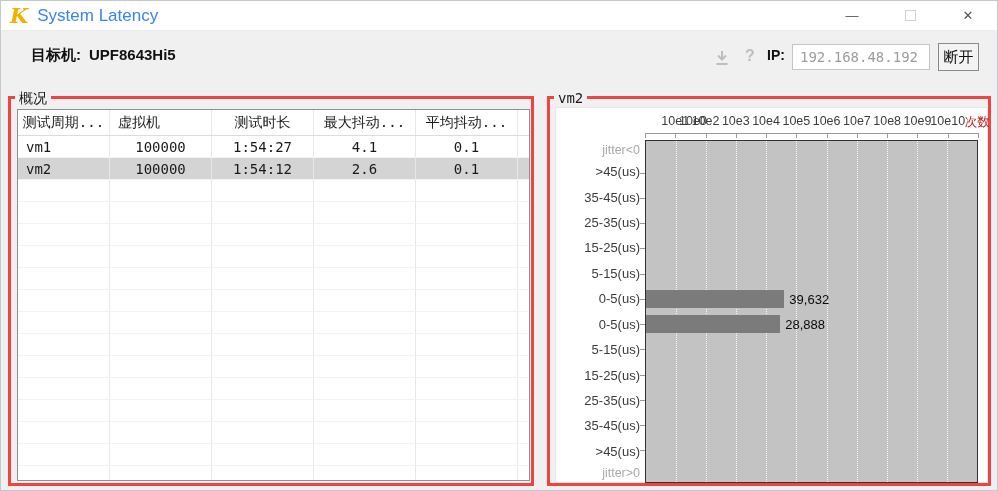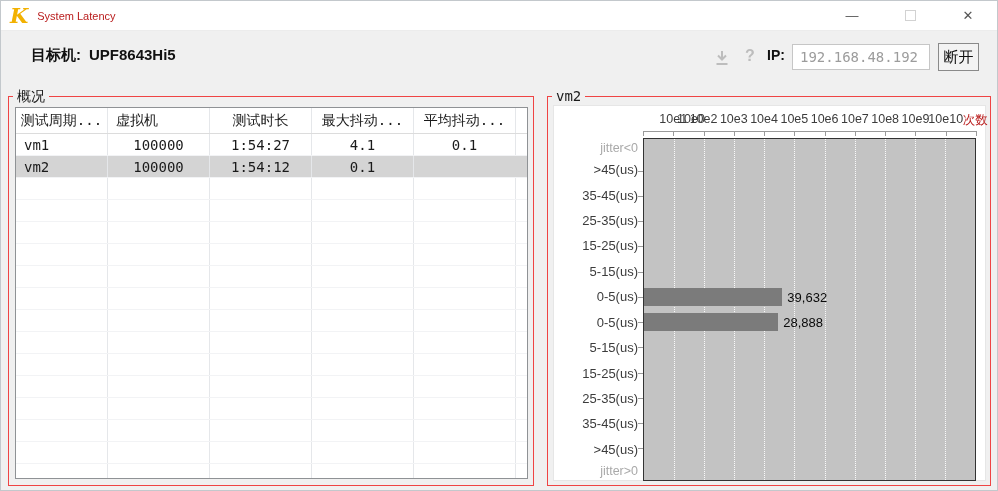--- a/index.html
+++ b/index.html
@@ -9,42 +9,42 @@
   html,body{margin:0; padding:0;}
   body{font-family:"Liberation Sans",sans-serif; background:#ffffff;}
   .window{position:relative; width:998px; height:491px; background:#f0f0f0;
           border:1px solid #c3c8cc; overflow:hidden;}
 
   
   .titlebar{position:absolute; left:0; top:0; width:100%; height:30px; background:#ffffff;
             border-bottom:1px solid #ececec; display:flex; align-items:center;}
   .logo{font-family:"DejaVu Serif",serif; font-style:italic; font-weight:900;
         font-size:21px; line-height:21px; color:var(--logo); margin-left:9px;}
-  .apptitle{font-size:11px; color:#b91c1c; margin-left:9px;}
+  .apptitle{font-size:17px; color:#3b82f6; margin-left:9px;}
   .wincontrols{margin-left:auto; display:flex; height:100%;}
   .winbtn{width:58px; height:100%; display:flex; align-items:center; justify-content:center;
           color:#555; font-size:13px;}
   .maxbox{width:11px; height:11px; border:1px solid #d2d2d2; display:inline-block;}
 
   
   .toolbar{position:absolute; left:0; top:31px; width:100%; height:49px;}
   .target{position:absolute; left:30px; top:14px; font-size:15px; font-weight:bold; color:#111;}
   .target .val{margin-left:8px;}
   .dl-icon{position:absolute; left:712px; top:17px; width:18px; height:18px;}
   .help-icon{position:absolute; left:744px; top:15px; font-size:16px; font-weight:bold; color:#bdbdbd;}
   .ip-label{position:absolute; left:766px; top:15px; font-size:14px; font-weight:bold; color:#111;}
   .ip-input{position:absolute; left:791px; top:12px; width:138px; height:26px;
             border:1px solid #c6c6c6; background:#ffffff; color:#9c9c9c;
             font-family:"DejaVu Sans Mono",monospace; font-size:14px; padding:0 0 0 7px; outline:none;}
   .disc-btn{position:absolute; left:937px; top:11px; width:41px; height:28px;
             border:1px solid #8a8a8a; background:#f3f3f3; color:#111;
             font-family:"DejaVu Sans Mono",monospace; font-size:15px; line-height:26px; text-align:center;}
 
   
-  .group{position:absolute; border:1px solid #ef4444;}
+  .group{position:absolute; border:3px solid #ef4444;}
   .group-label{position:absolute; top:-9px; left:4px; background:#f0f0f0; padding:0 4px;
                font-family:"DejaVu Sans Mono",monospace; font-size:14px; color:#1a1a1a; line-height:16px;}
   .group-overview{left:7px; top:95px; width:526px; height:390px;}
   .group-chart{left:546px; top:95px; width:444px; height:390px;}
 
   
   .table{position:absolute; left:6px; top:10px; width:513px; height:372px;
          background:#ffffff; border:1px solid #8f9295; display:flex; flex-direction:column;
          overflow:hidden; font-family:"DejaVu Sans Mono",monospace; font-size:14px; color:#1a1a1a;}
   .trow{display:grid; grid-template-columns:92px 102px 102px 102px 102px 1fr; flex:none;}
@@ -130,20 +130,21 @@
             <div class="cell c1">100000</div>
             <div class="cell c2">1:54:27</div>
             <div class="cell c3">4.1</div>
             <div class="cell c4">0.1</div>
             <div class="cell c5"></div>
           </div>
           <div class="trow data selected">
             <div class="cell c0">vm2</div>
             <div class="cell c1">100000</div>
             <div class="cell c2">1:54:12</div>
+            <div class="cell c3">2.6</div>
             <div class="cell c4">0.1</div>
             <div class="cell c5"></div>
           </div>
           <div class="trow empty">
             <div class="cell c0"></div>
             <div class="cell c1"></div>
             <div class="cell c2"></div>
             <div class="cell c3"></div>
             <div class="cell c4"></div>
             <div class="cell c5"></div>

